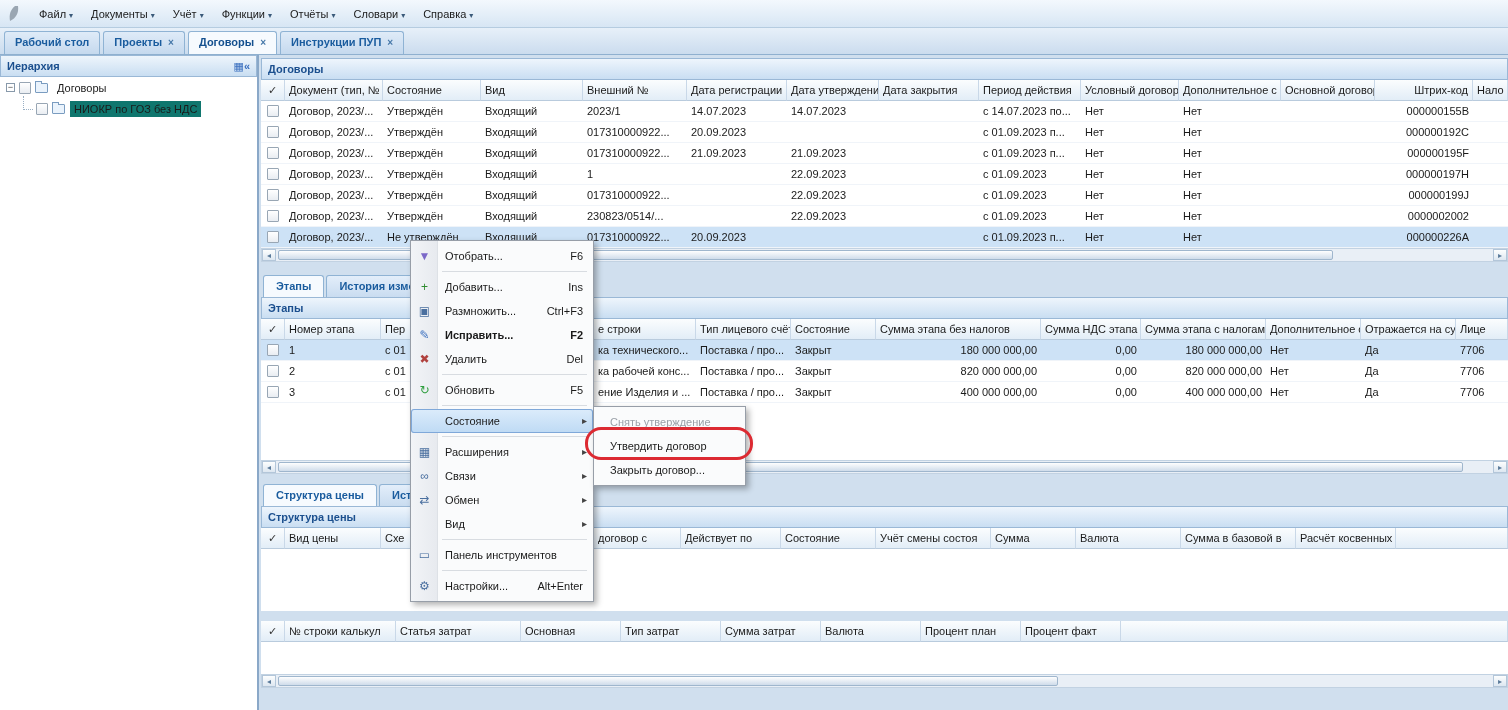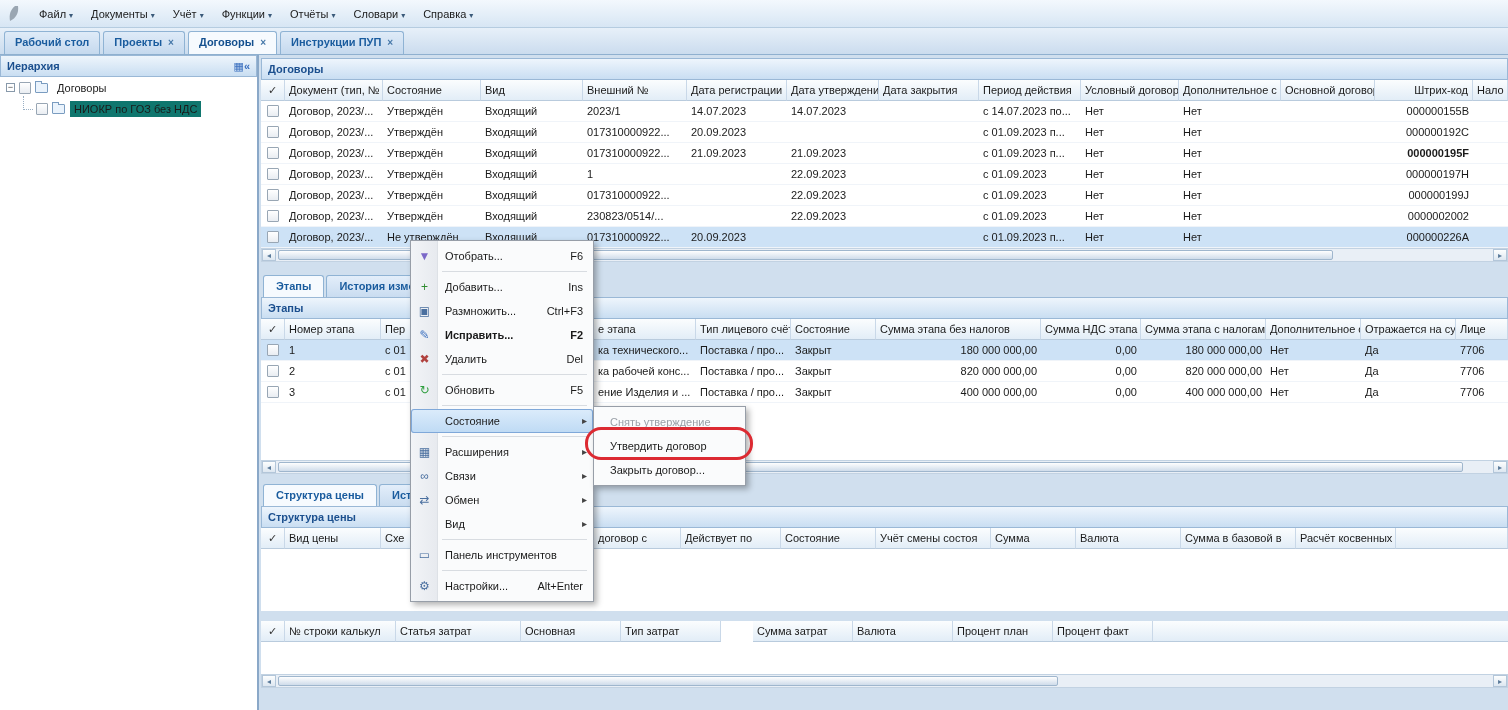--- a/index.html
+++ b/index.html
@@ -246,21 +246,21 @@
           <div class="tcell" style="width: 98px;">Утверждён</div>
           <div class="tcell" style="width: 102px;">Входящий</div>
           <div class="tcell" style="width: 104px;">017310000922...</div>
           <div class="tcell" style="width: 100px;">21.09.2023</div>
           <div class="tcell" style="width: 92px;">21.09.2023</div>
           <div class="tcell" style="width: 100px;"></div>
           <div class="tcell" style="width: 102px;">с 01.09.2023 п...</div>
           <div class="tcell" style="width: 98px;">Нет</div>
           <div class="tcell" style="width: 102px;">Нет</div>
           <div class="tcell" style="width: 94px;"></div>
-          <div class="tcell" style="width: 98px; text-align: right; font-weight: bold;">000000195F</div>
+          <div class="tcell" style="width: 98px; text-align: right;">000000195F</div>
           <div class="tcell" style="width: 35px;"></div>
         </div>
         <div class="trow">
           <div class="tcell checkcol" style="width: 24px;">
             <span class="cb"></span>
           </div>
           <div class="tcell" style="width: 98px;">Договор, 2023/...</div>
           <div class="tcell" style="width: 98px;">Утверждён</div>
           <div class="tcell" style="width: 102px;">Входящий</div>
           <div class="tcell" style="width: 104px;">1</div>
@@ -343,21 +343,21 @@
 
   <div class="section" style="top:242px">
     <div class="panel-header">
       <span class="ph-title">Этапы</span>
     </div>
     <div class="tbox" style="height:141px" id="stages-table">
         <div class="trow thead">
           <div class="tcell checkcol" style="width: 24px;">✓</div>
           <div class="tcell" style="width: 96px;">Номер этапа</div>
           <div class="tcell" style="width: 213px;">Пер</div>
-          <div class="tcell" style="width: 102px;">е этапа</div>
+          <div class="tcell" style="width: 102px;">е строки</div>
           <div class="tcell" style="width: 95px;">Тип лицевого счёт</div>
           <div class="tcell" style="width: 85px;">Состояние</div>
           <div class="tcell" style="width: 165px; text-align: left;">Сумма этапа без налогов</div>
           <div class="tcell" style="width: 100px; text-align: right;">Сумма НДС этапа</div>
           <div class="tcell" style="width: 125px; text-align: right;">Сумма этапа с налогами</div>
           <div class="tcell" style="width: 95px;">Дополнительное с</div>
           <div class="tcell" style="width: 95px;">Отражается на су</div>
           <div class="tcell" style="width: 52px;">Лице</div>
         </div>
         <div class="trow sel">
@@ -444,21 +444,21 @@
   </div>
 
   <div class="section" style="top:566px">
     <div class="tbox" style="height:53px" id="calc-table">
         <div class="trow thead">
           <div class="tcell checkcol" style="width: 24px;">✓</div>
           <div class="tcell" style="width: 111px;">№ строки калькул</div>
           <div class="tcell" style="width: 125px;">Статья затрат</div>
           <div class="tcell" style="width: 100px;">Основная</div>
           <div class="tcell" style="width: 100px;">Тип затрат</div>
-          <div class="tcell" style="width: 100px; margin-left: 32px;">Сумма затрат</div>
+          <div class="tcell" style="width: 100px;">Сумма затрат</div>
           <div class="tcell" style="width: 100px;">Валюта</div>
           <div class="tcell" style="width: 100px;">Процент план</div>
           <div class="tcell" style="width: 100px;">Процент факт</div>
           <div class="tcell" style="width: 387px;"></div>
         </div>
       </div>
     <div class="hscroll" style="position:relative">
       <span class="sarrow left">◂</span>
       <span class="sthumb" style="left:16px;width:780px"></span>
       <span class="sarrow right">▸</span>

